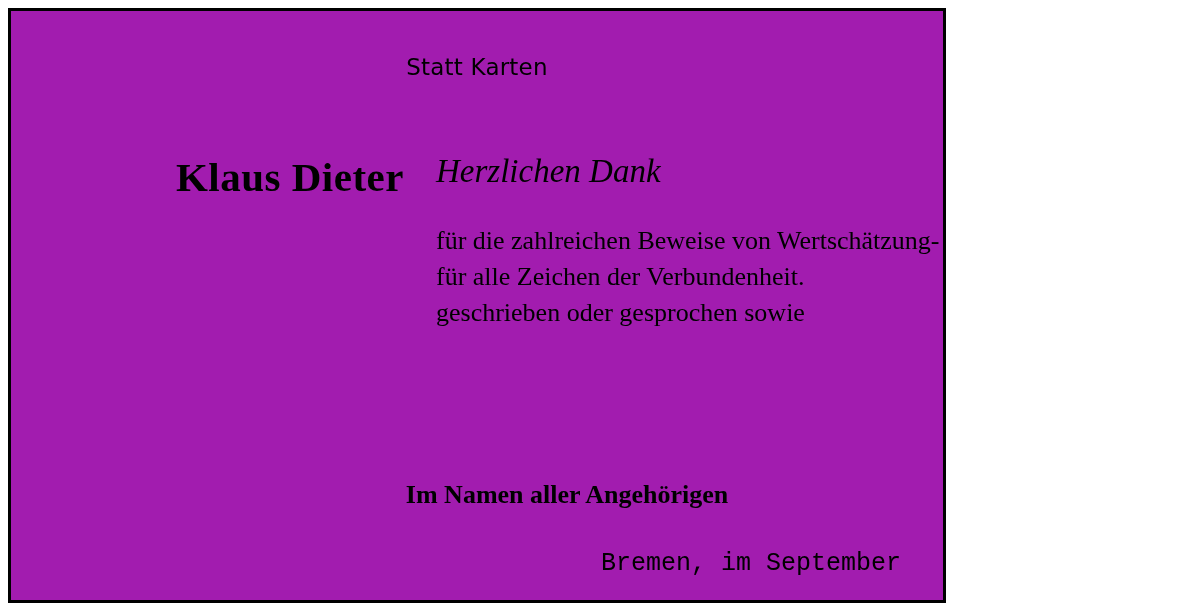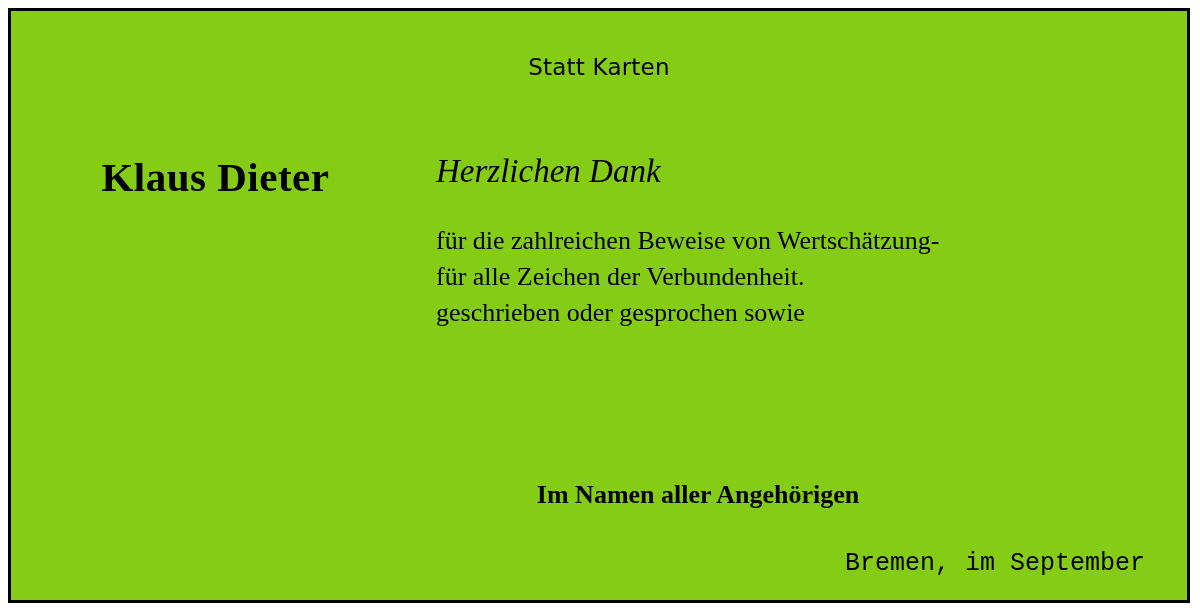--- a/index.html
+++ b/index.html
@@ -12,46 +12,46 @@
     height: 613px;
     font-family: "Liberation Serif", serif;
     color: #000000;
     overflow: hidden;
   }
 
   .notice-card {
     position: absolute;
     left: 8px;
     top: 8px;
-    width: 1182px;   
+    width: 938px;   
     height: 595px;
     border: 3px solid #000000;
-    background: #84cc16;
+    background: #a21caf;
     box-sizing: border-box;
   }
 
   .statt-karten {
     position: absolute;
     left: 0;
     top: 42px;
     width: 100%;
     text-align: center;
     font-family: "DejaVu Sans", sans-serif;
     font-size: 23px;
     line-height: 28px;
     letter-spacing: 0.2px;
     color: #000000;
   }
 
   .deceased-name {
     position: absolute;
-    left: 32px;
+    left: 48px;
     top: 135px;
     width: 345px;
-    text-align: center;
+    text-align: right;
     font-family: "Liberation Serif", serif;
     font-weight: bold;
     font-size: 41px;
     line-height: 62px;
     letter-spacing: 0.5px;
   }
   .deceased-name .line {
     display: block;
     white-space: nowrap;
   }
@@ -87,21 +87,20 @@
     left: 0;
     top: 468px;
     width: 100%;
     text-align: center;
     font-family: "Liberation Serif", serif;
     font-weight: bold;
     font-size: 26px;
     line-height: 32px;
     padding-left: 180px;
     box-sizing: border-box;
-    margin-left: 9px;
   }
 
   .place-date {
     position: absolute;
     right: 42px;
     top: 540px;
     font-family: Liberation Mono, monospace;
     font-size: 25px;
     line-height: 26px;
     text-align: right;

